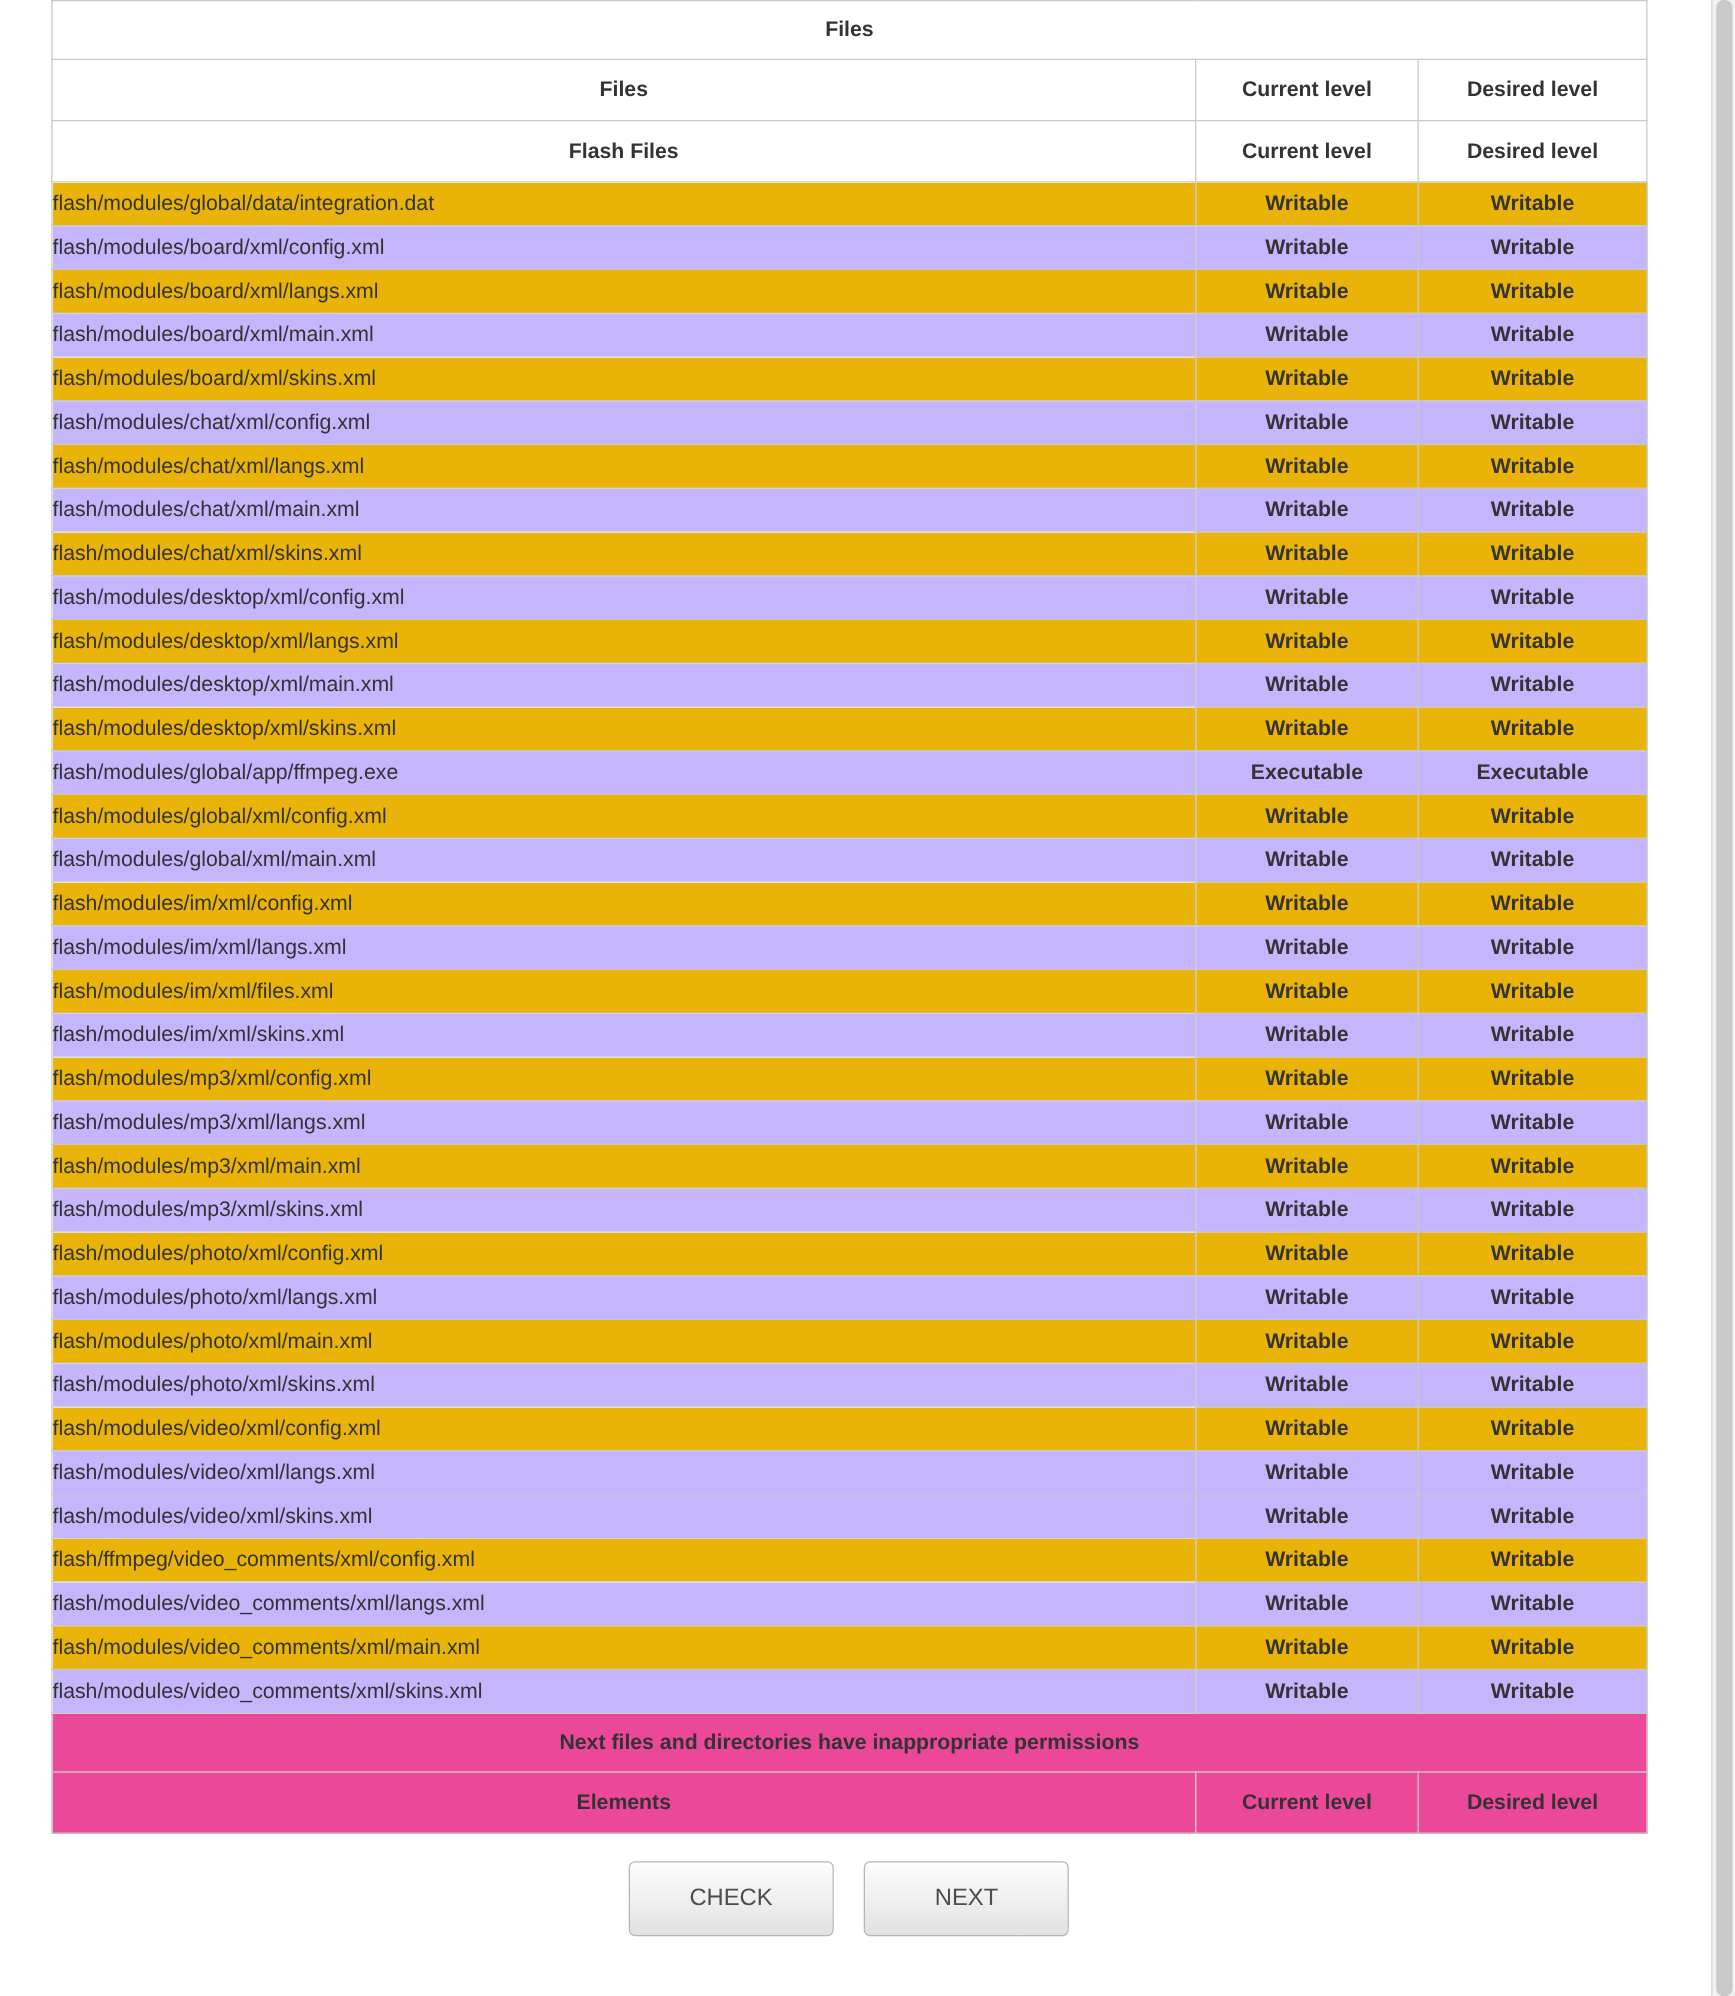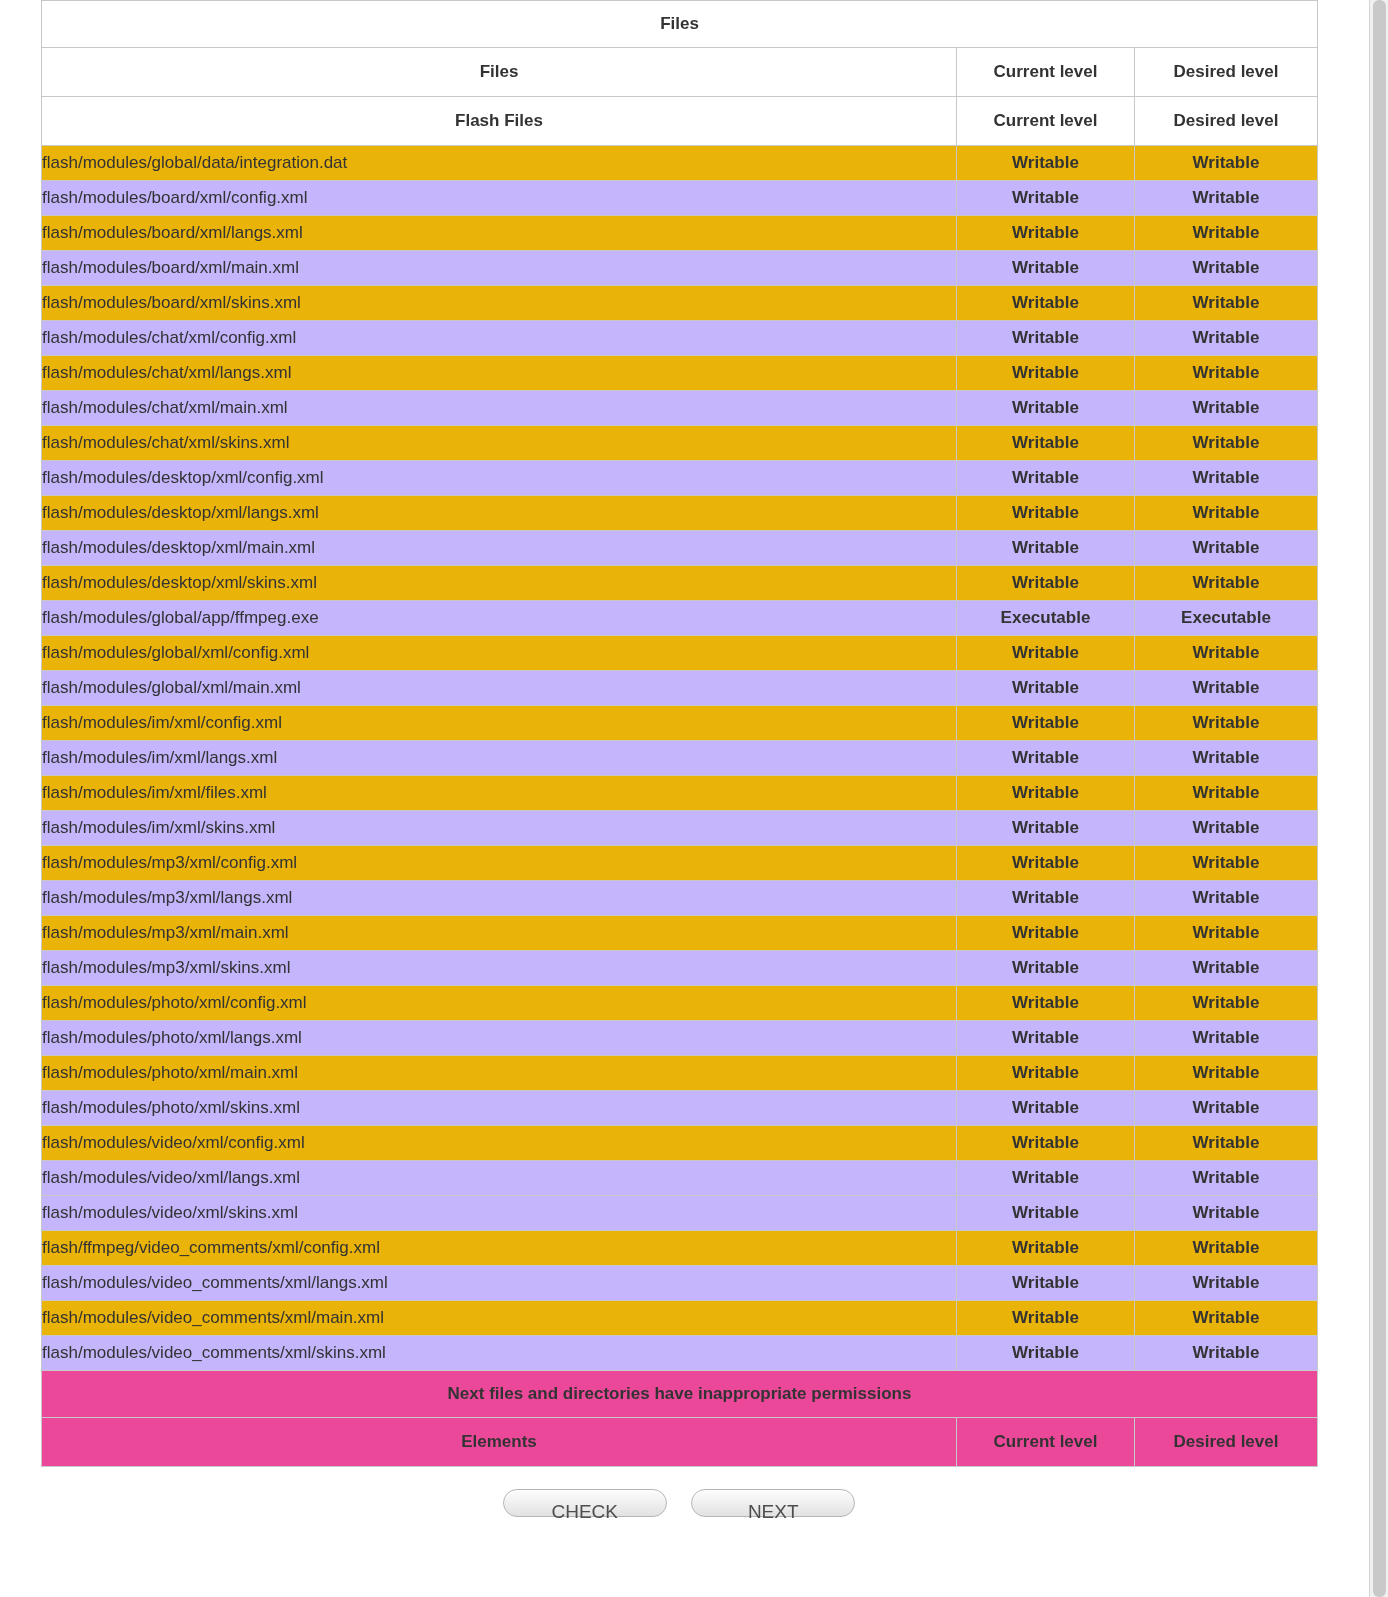--- a/index.html
+++ b/index.html
@@ -123,29 +123,29 @@
     vertical-align: middle;
     background: #ec4899;
   }
   .buttons {
     margin-top: 22px;
     text-align: center;
   }
   .btn {
     display: inline-block;
     min-width: 164px;
-    height: 28px;
+    height: 60px;
     line-height: 44px;
     margin: 0 10px;
     font-size: 19px;
     color: #4d4d4d;
     text-align: center;
     background: linear-gradient(#fdfdfd, #e2e2e2);
     border: 1px solid #b5b5b5;
-    border-radius: 17px;
+    border-radius: 5px;
     box-shadow: 0 1px 0 rgba(255,255,255,0.8) inset;
     cursor: pointer;
     font-family: "Liberation Sans", sans-serif;
     padding: 0 18px;
     box-sizing: border-box;
   }
 </style>
 </head>
 <body>
 

